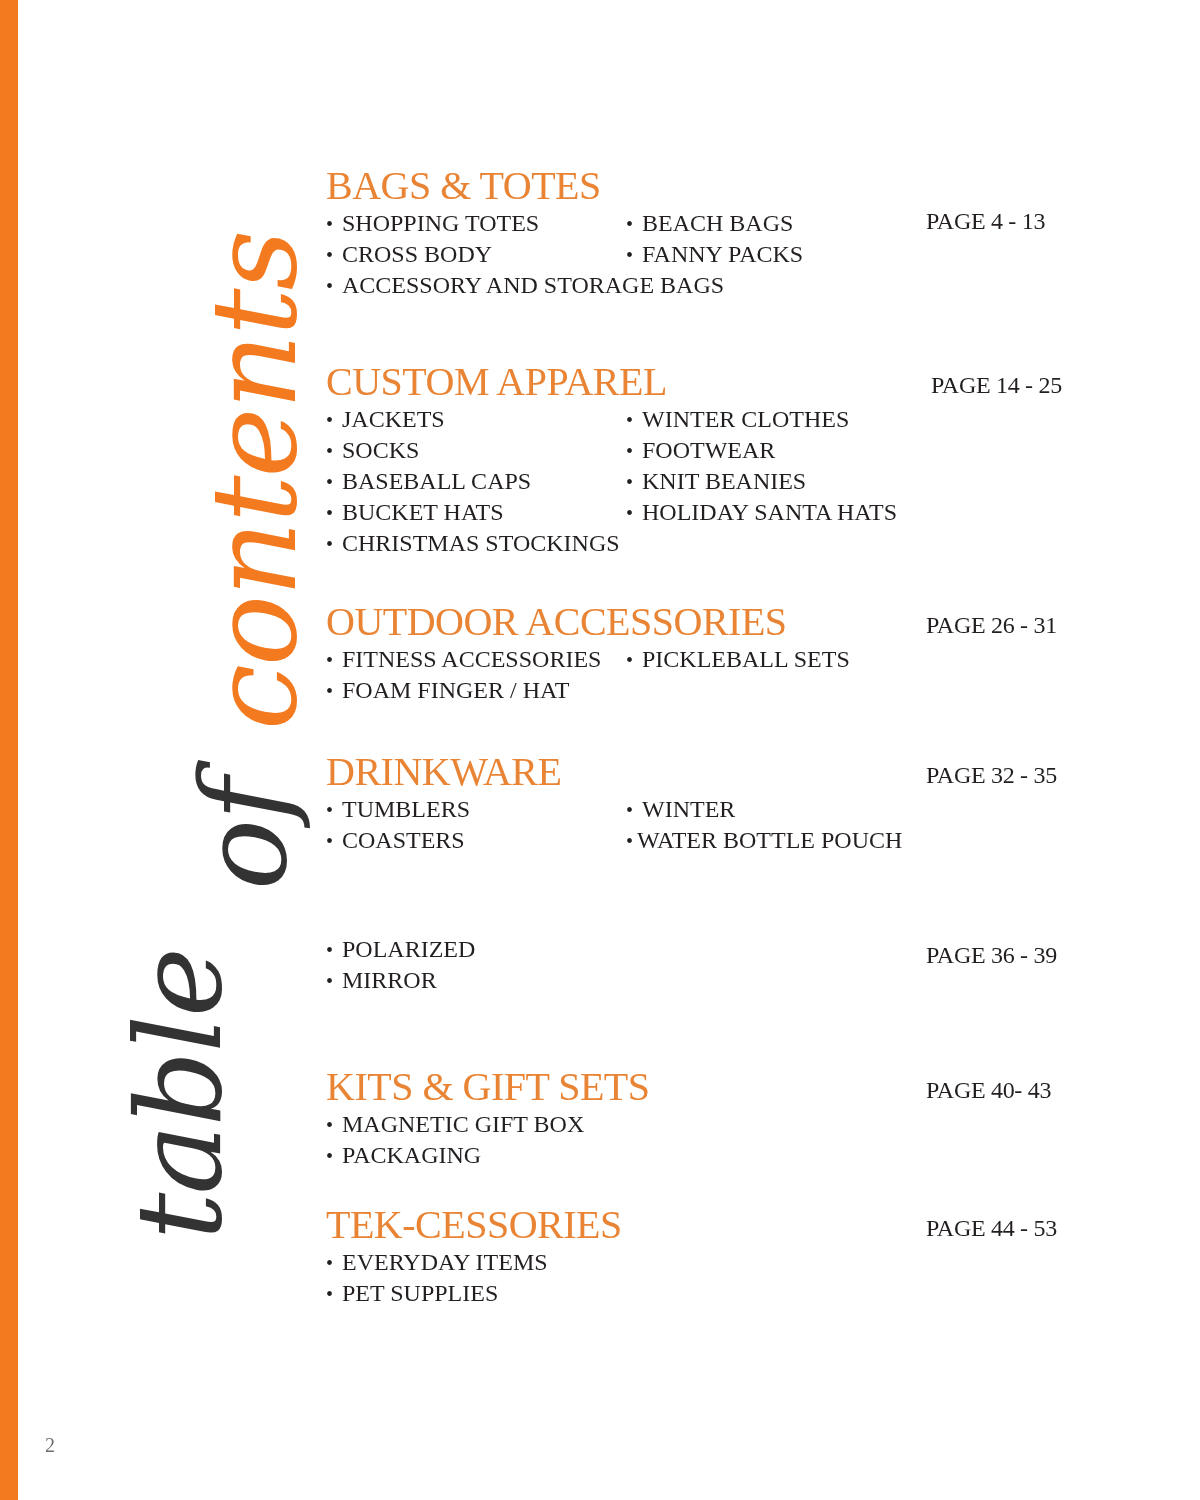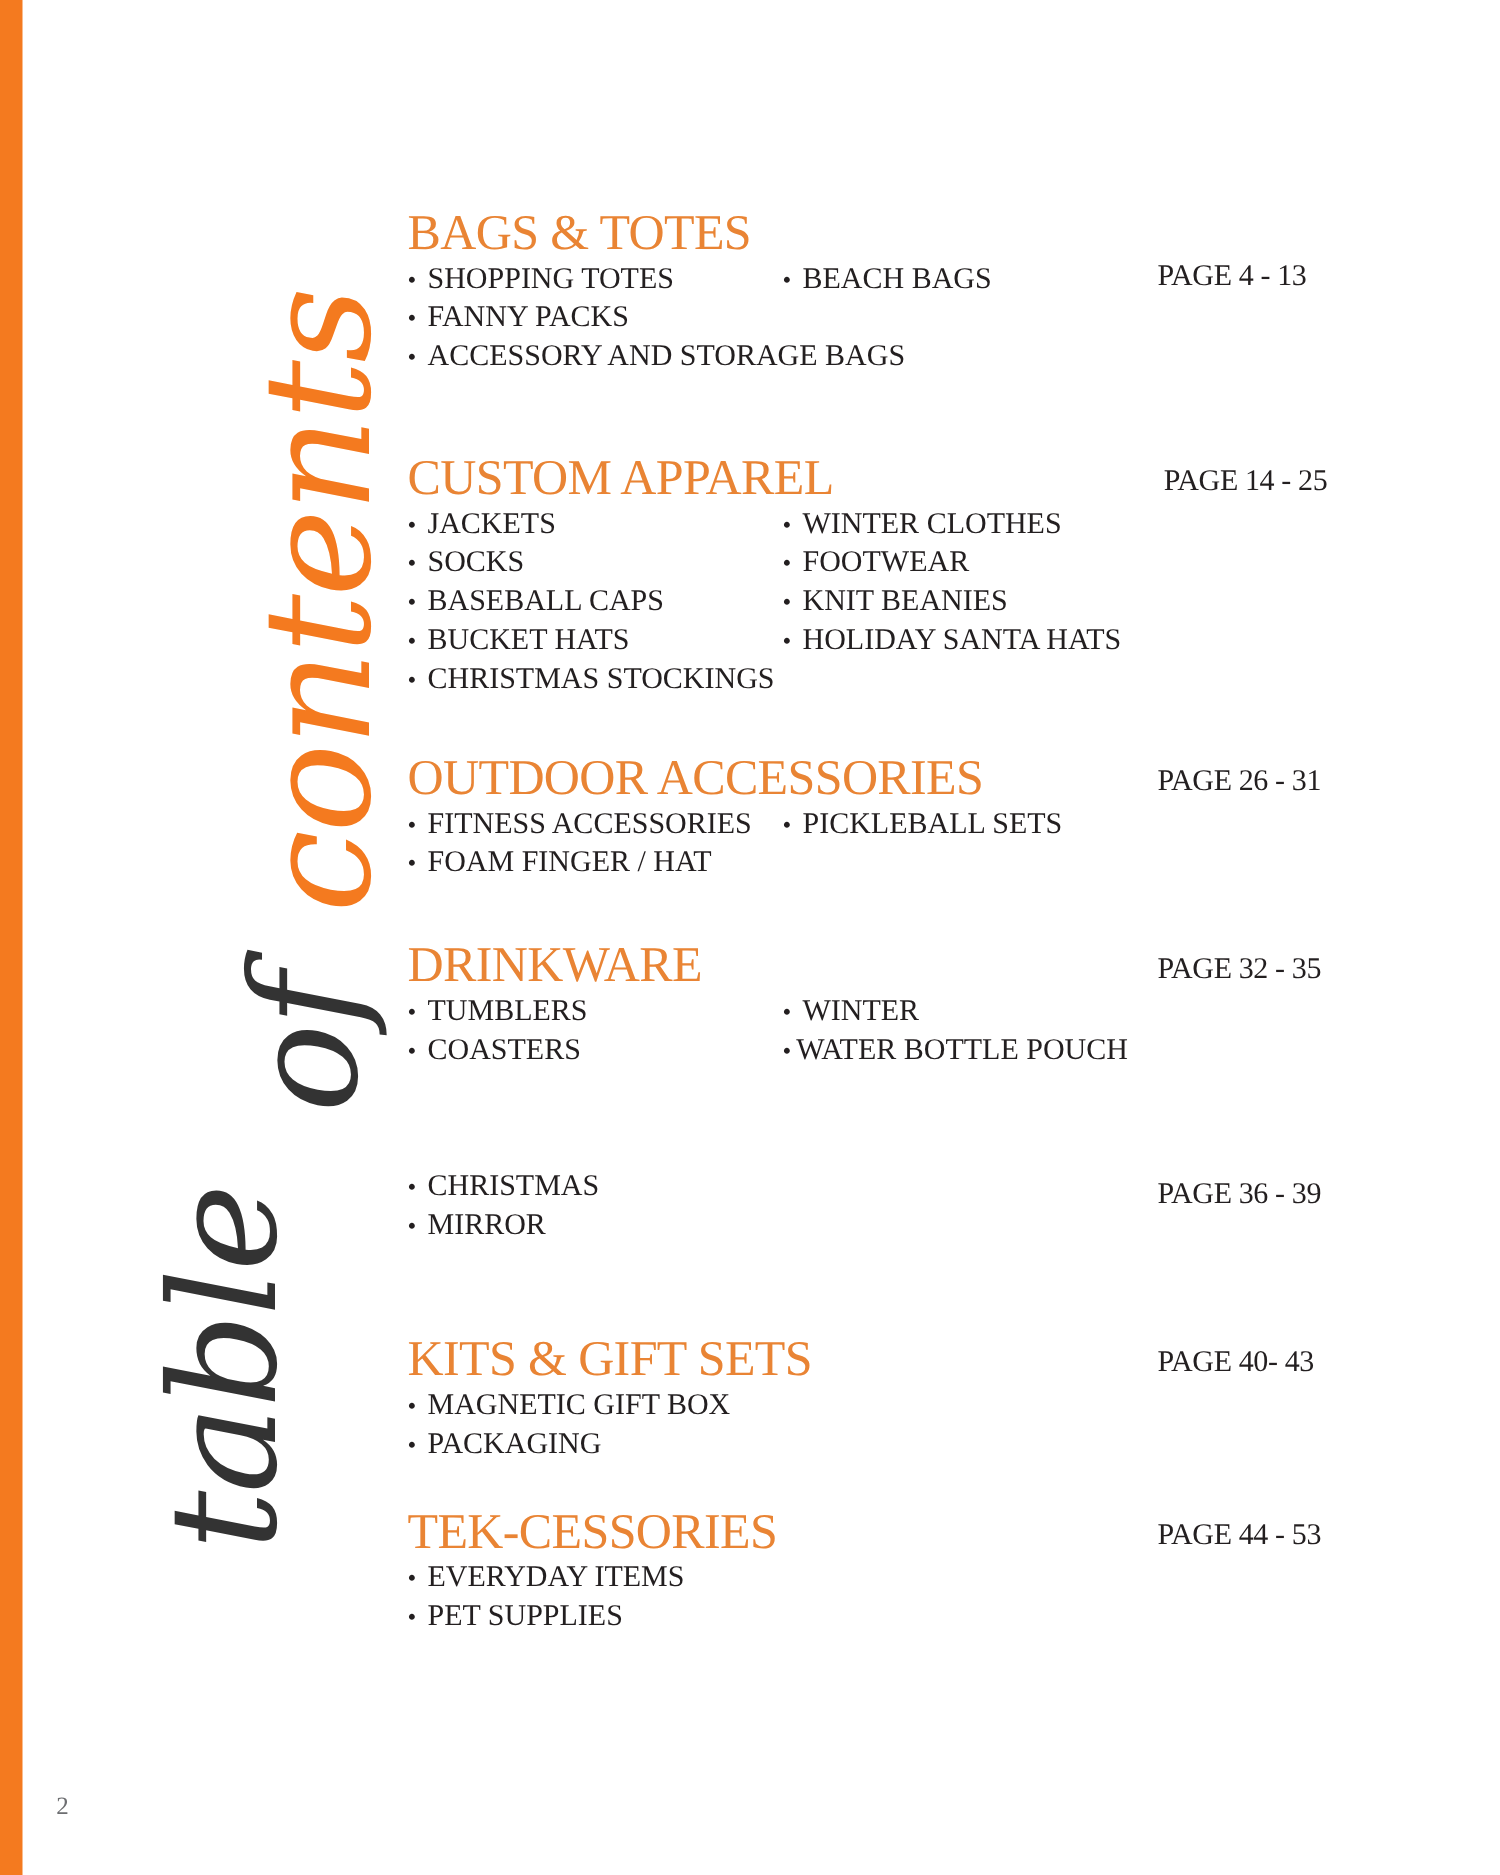--- a/index.html
+++ b/index.html
@@ -61,20 +61,21 @@
   <span class="word w-of">of</span>
   <span class="word w-contents">contents</span>
 </div>
 
 <div class="section" style="top:166px;">
   <h2>BAGS &amp; TOTES</h2>
   <span class="page" style="left:600px;margin-top:32px;">PAGE  4 - 13</span>
   <div class="items">
     <div class="item"><span class="bullet">•</span><span>SHOPPING TOTES</span></div>
     <div class="item"><span class="bullet">•</span><span>BEACH BAGS</span></div>
+    <div class="item"><span class="bullet">•</span><span>CROSS BODY</span></div>
     <div class="item"><span class="bullet">•</span><span>FANNY PACKS</span></div>
     <div class="item full"><span class="bullet">•</span><span>ACCESSORY AND STORAGE BAGS</span></div>
   </div>
 </div>
 
 <div class="section" style="top:362px;">
   <h2>CUSTOM APPAREL</h2>
   <span class="page" style="left:605px;">PAGE 14 - 25</span>
   <div class="items">
     <div class="item"><span class="bullet">•</span><span>JACKETS</span></div>
@@ -106,21 +107,21 @@
     <div class="item"><span class="bullet">•</span><span>TUMBLERS</span></div>
     <div class="item"><span class="bullet">•</span><span>WINTER</span></div>
     <div class="item"><span class="bullet">•</span><span>COASTERS</span></div>
     <div class="item"><span class="bullet" style="width:11px;">•</span><span>WATER BOTTLE POUCH</span></div>
   </div>
 </div>
 
 <div class="section" style="top:932px;">
   <span class="page" style="left:600px;">PAGE 36 - 39</span>
   <div class="items">
-    <div class="item full"><span class="bullet">•</span><span>CHRISTMAS</span></div>
+    <div class="item full"><span class="bullet">•</span><span>POLARIZED</span></div>
     <div class="item full"><span class="bullet">•</span><span>MIRROR</span></div>
   </div>
 </div>
 
 <div class="section" style="top:1067px;">
   <h2>KITS &amp; GIFT SETS</h2>
   <span class="page" style="left:600px;">PAGE 40- 43</span>
   <div class="items">
     <div class="item full"><span class="bullet">•</span><span>MAGNETIC GIFT BOX</span></div>
     <div class="item full"><span class="bullet">•</span><span>PACKAGING</span></div>

